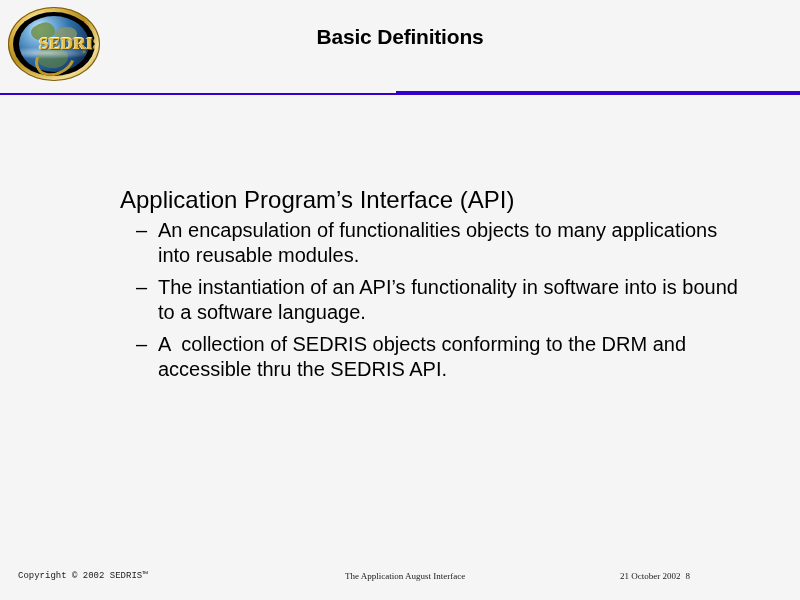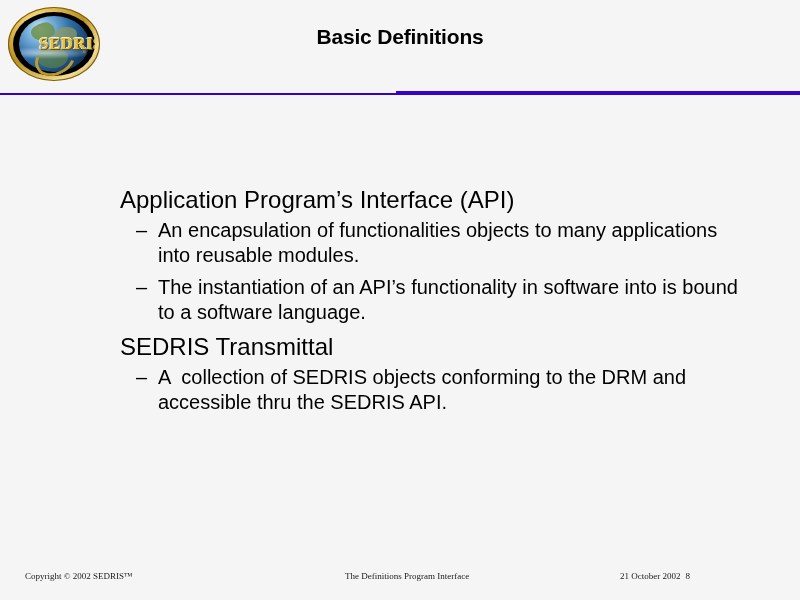--- a/index.html
+++ b/index.html
@@ -200,21 +200,21 @@
   #footer {
     position: absolute;
     left: 0;
     right: 0;
     top: 571px;
     height: 16px;
     font-family: "Liberation Serif", serif;
     font-size: 9px;
     color: #1a1a1a;
   }
-  #footer .f-left   { position: absolute; left: 25px;  top: 0; white-space: nowrap; }
+  #footer .f-left   { position: absolute; left: 18px;  top: 0; white-space: nowrap; font-family: Liberation Mono, monospace; }
   #footer .f-center { position: absolute; left: 345px; top: 0; white-space: nowrap; }
   #footer .f-right  { position: absolute; left: 620px; top: 0; white-space: nowrap; }
   #footer .f-right .pagenum { margin-left: 5px; }
 </style>
 </head>
 <body>
 
 <div id="slide">
 
   <div id="logo">
@@ -248,30 +248,29 @@
     </div>
 
     <div class="group">
       <div class="l2">
         <span class="dash">–</span>
         <span class="txt">The instantiation of an API’s functionality in software into is bound to a software language.</span>
       </div>
     </div>
 
     <div class="group">
-      <div class="l1">SEDRIS Transmittal</div>
       <div class="l2">
         <span class="dash">–</span>
         <span class="txt">A  collection of SEDRIS objects conforming to the DRM and accessible thru the SEDRIS API.</span>
       </div>
     </div>
 
   </div>
 
   <div id="footer">
     <div class="f-left">Copyright © 2002 SEDRIS™</div>
-    <div class="f-center">The Definitions Program Interface</div>
+    <div class="f-center">The Application August Interface</div>
     <div class="f-right">
       <span>21 October 2002</span><span class="pagenum">8</span>
     </div>
   </div>
 
 </div>
 
 </body></html>

